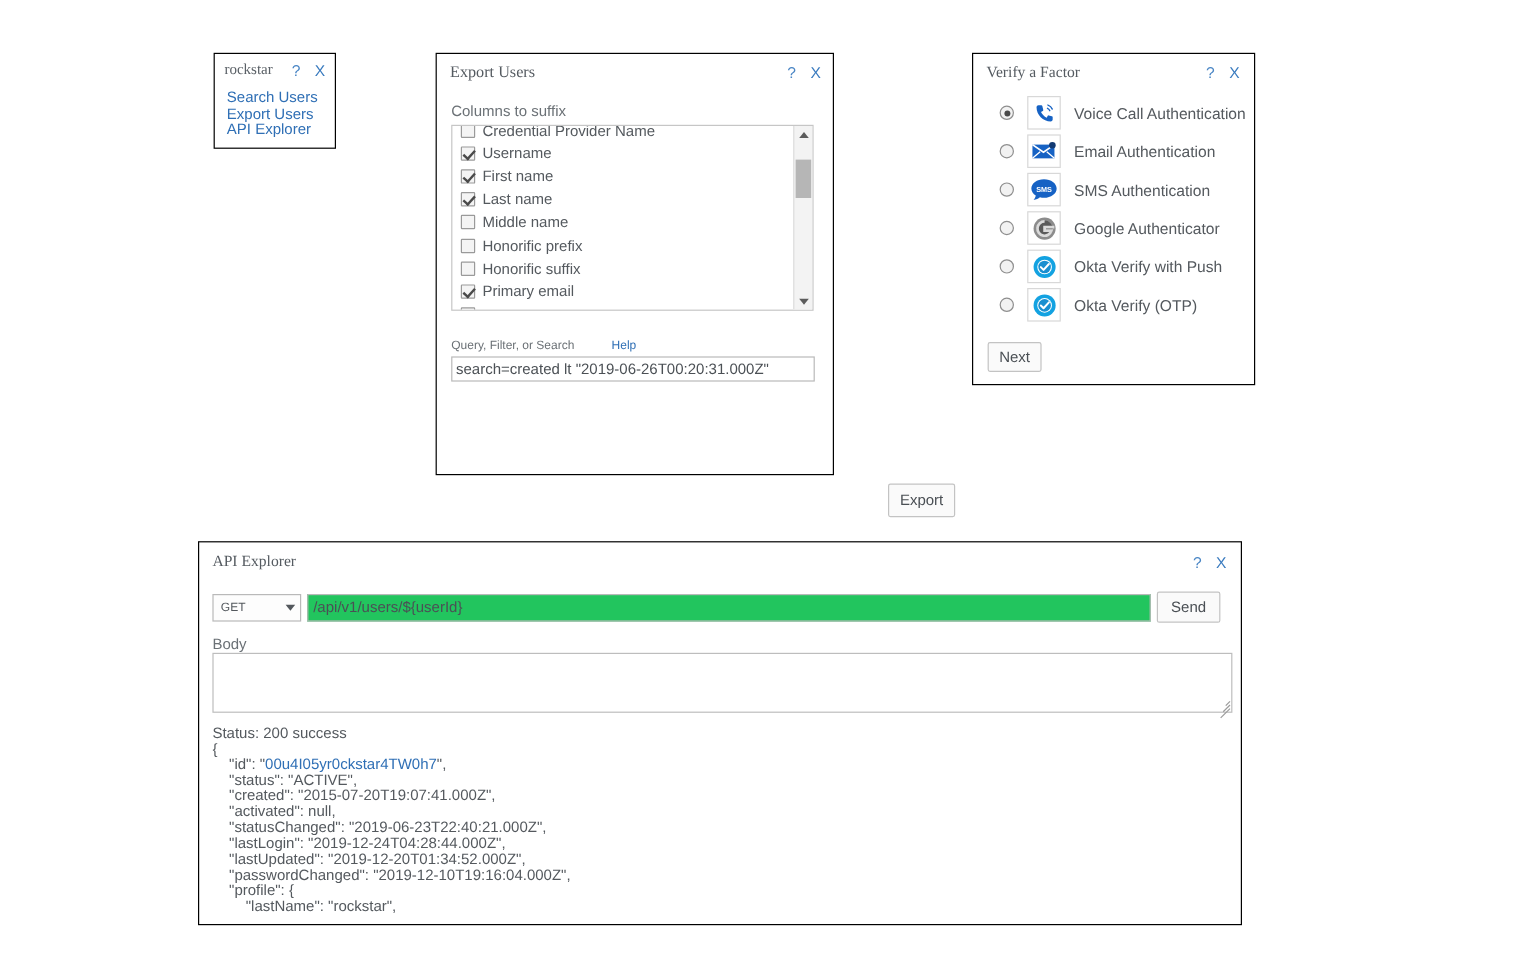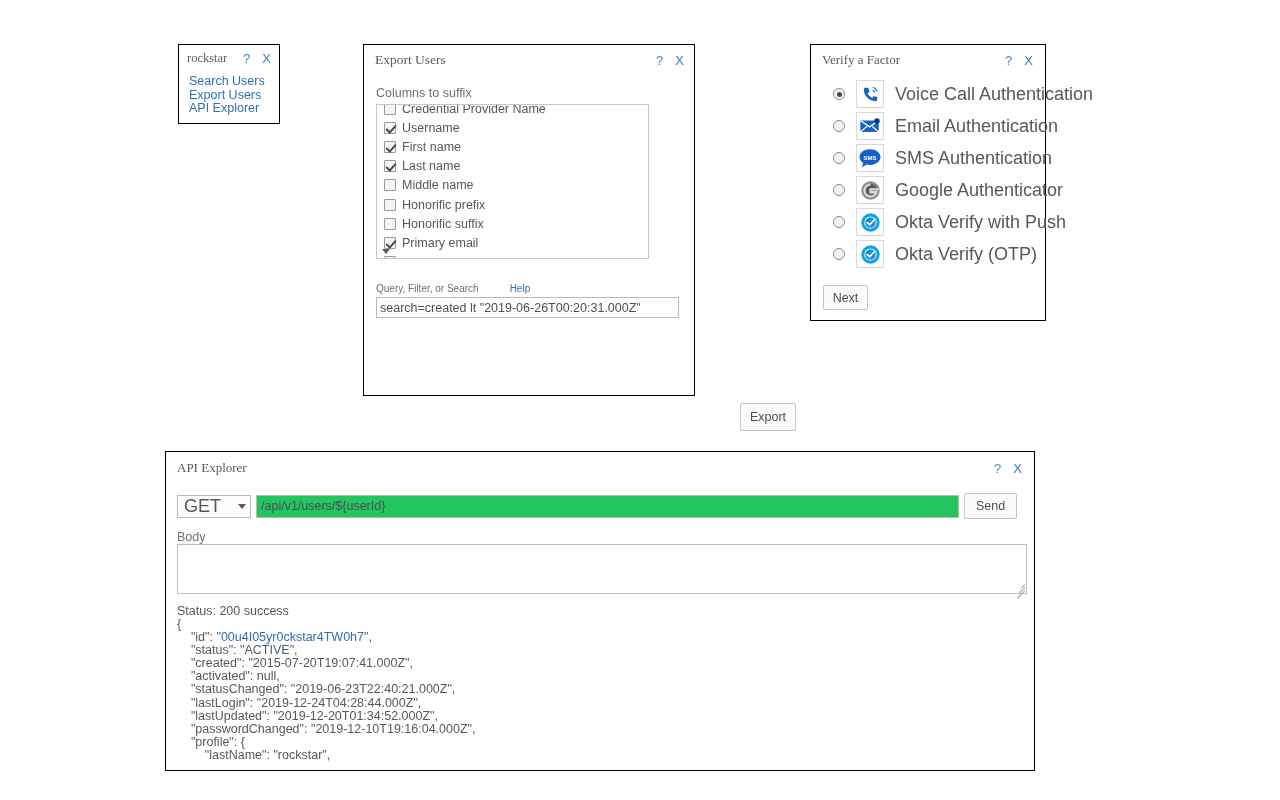--- a/index.html
+++ b/index.html
@@ -65,28 +65,27 @@
   #export-panel .panel-title { font-size: 13.5px; }
   .section-label {
     color: #6b7176;
     font-size: 12.5px;
     margin: 18px 0 5px 12px;
   }
   .columns-box {
     position: absolute;
     left: 12px;
     top: 59px;
-    width: 273px;
+    width: 302px;
     height: 155px;
     border: 1px solid #c6c6c6;
     background: #fff;
     box-sizing: border-box;
     overflow: hidden;
     display: flex;
-    flex-direction: column;
   }
   .columns-scroll {
     flex: 1;
     padding-left: 7px;
     padding-top: 0;
     overflow: hidden;
   }
   .col-item {
     display: flex;
     align-items: center;
@@ -204,21 +203,21 @@
   }
   .factor-icon {
     width: 28px; height: 28px;
     border: 1px solid #d8d8d8;
     background: #fff;
     box-sizing: border-box;
     display: flex; align-items: center; justify-content: center;
     flex: none;
   }
   .factor-label {
-    font-size: 18px;
+    font-size: 13px;
     color: #54595e;
     white-space: nowrap;
   }
   #next-button {
     position: absolute;
     left: 823px; top: 285px;
     width: 45px; height: 25px;
   }
 
   
@@ -230,21 +229,21 @@
     left: 11px; top: 41px;
     display: flex; align-items: center; gap: 5px;
   }
   .method-select {
     width: 74px; height: 23px;
     border: 1px solid #b9b9b9;
     background: #fdfdfd;
     box-sizing: border-box;
     display: flex; align-items: center; justify-content: space-between;
     padding: 0 4px 0 6px;
-    font-size: 18px;
+    font-size: 10px;
     color: #53585d;
     cursor: pointer;
   }
   .caret { width:0;height:0;border-left:4px solid transparent;border-right:4px solid transparent;border-top:5px solid #53585d; }
   .url-input {
     width: 703px; height: 23px;
     border: 1px solid #b9b9b9;
     box-sizing: border-box;
     font-family: "Liberation Sans", sans-serif;
     font-size: 12.5px;

